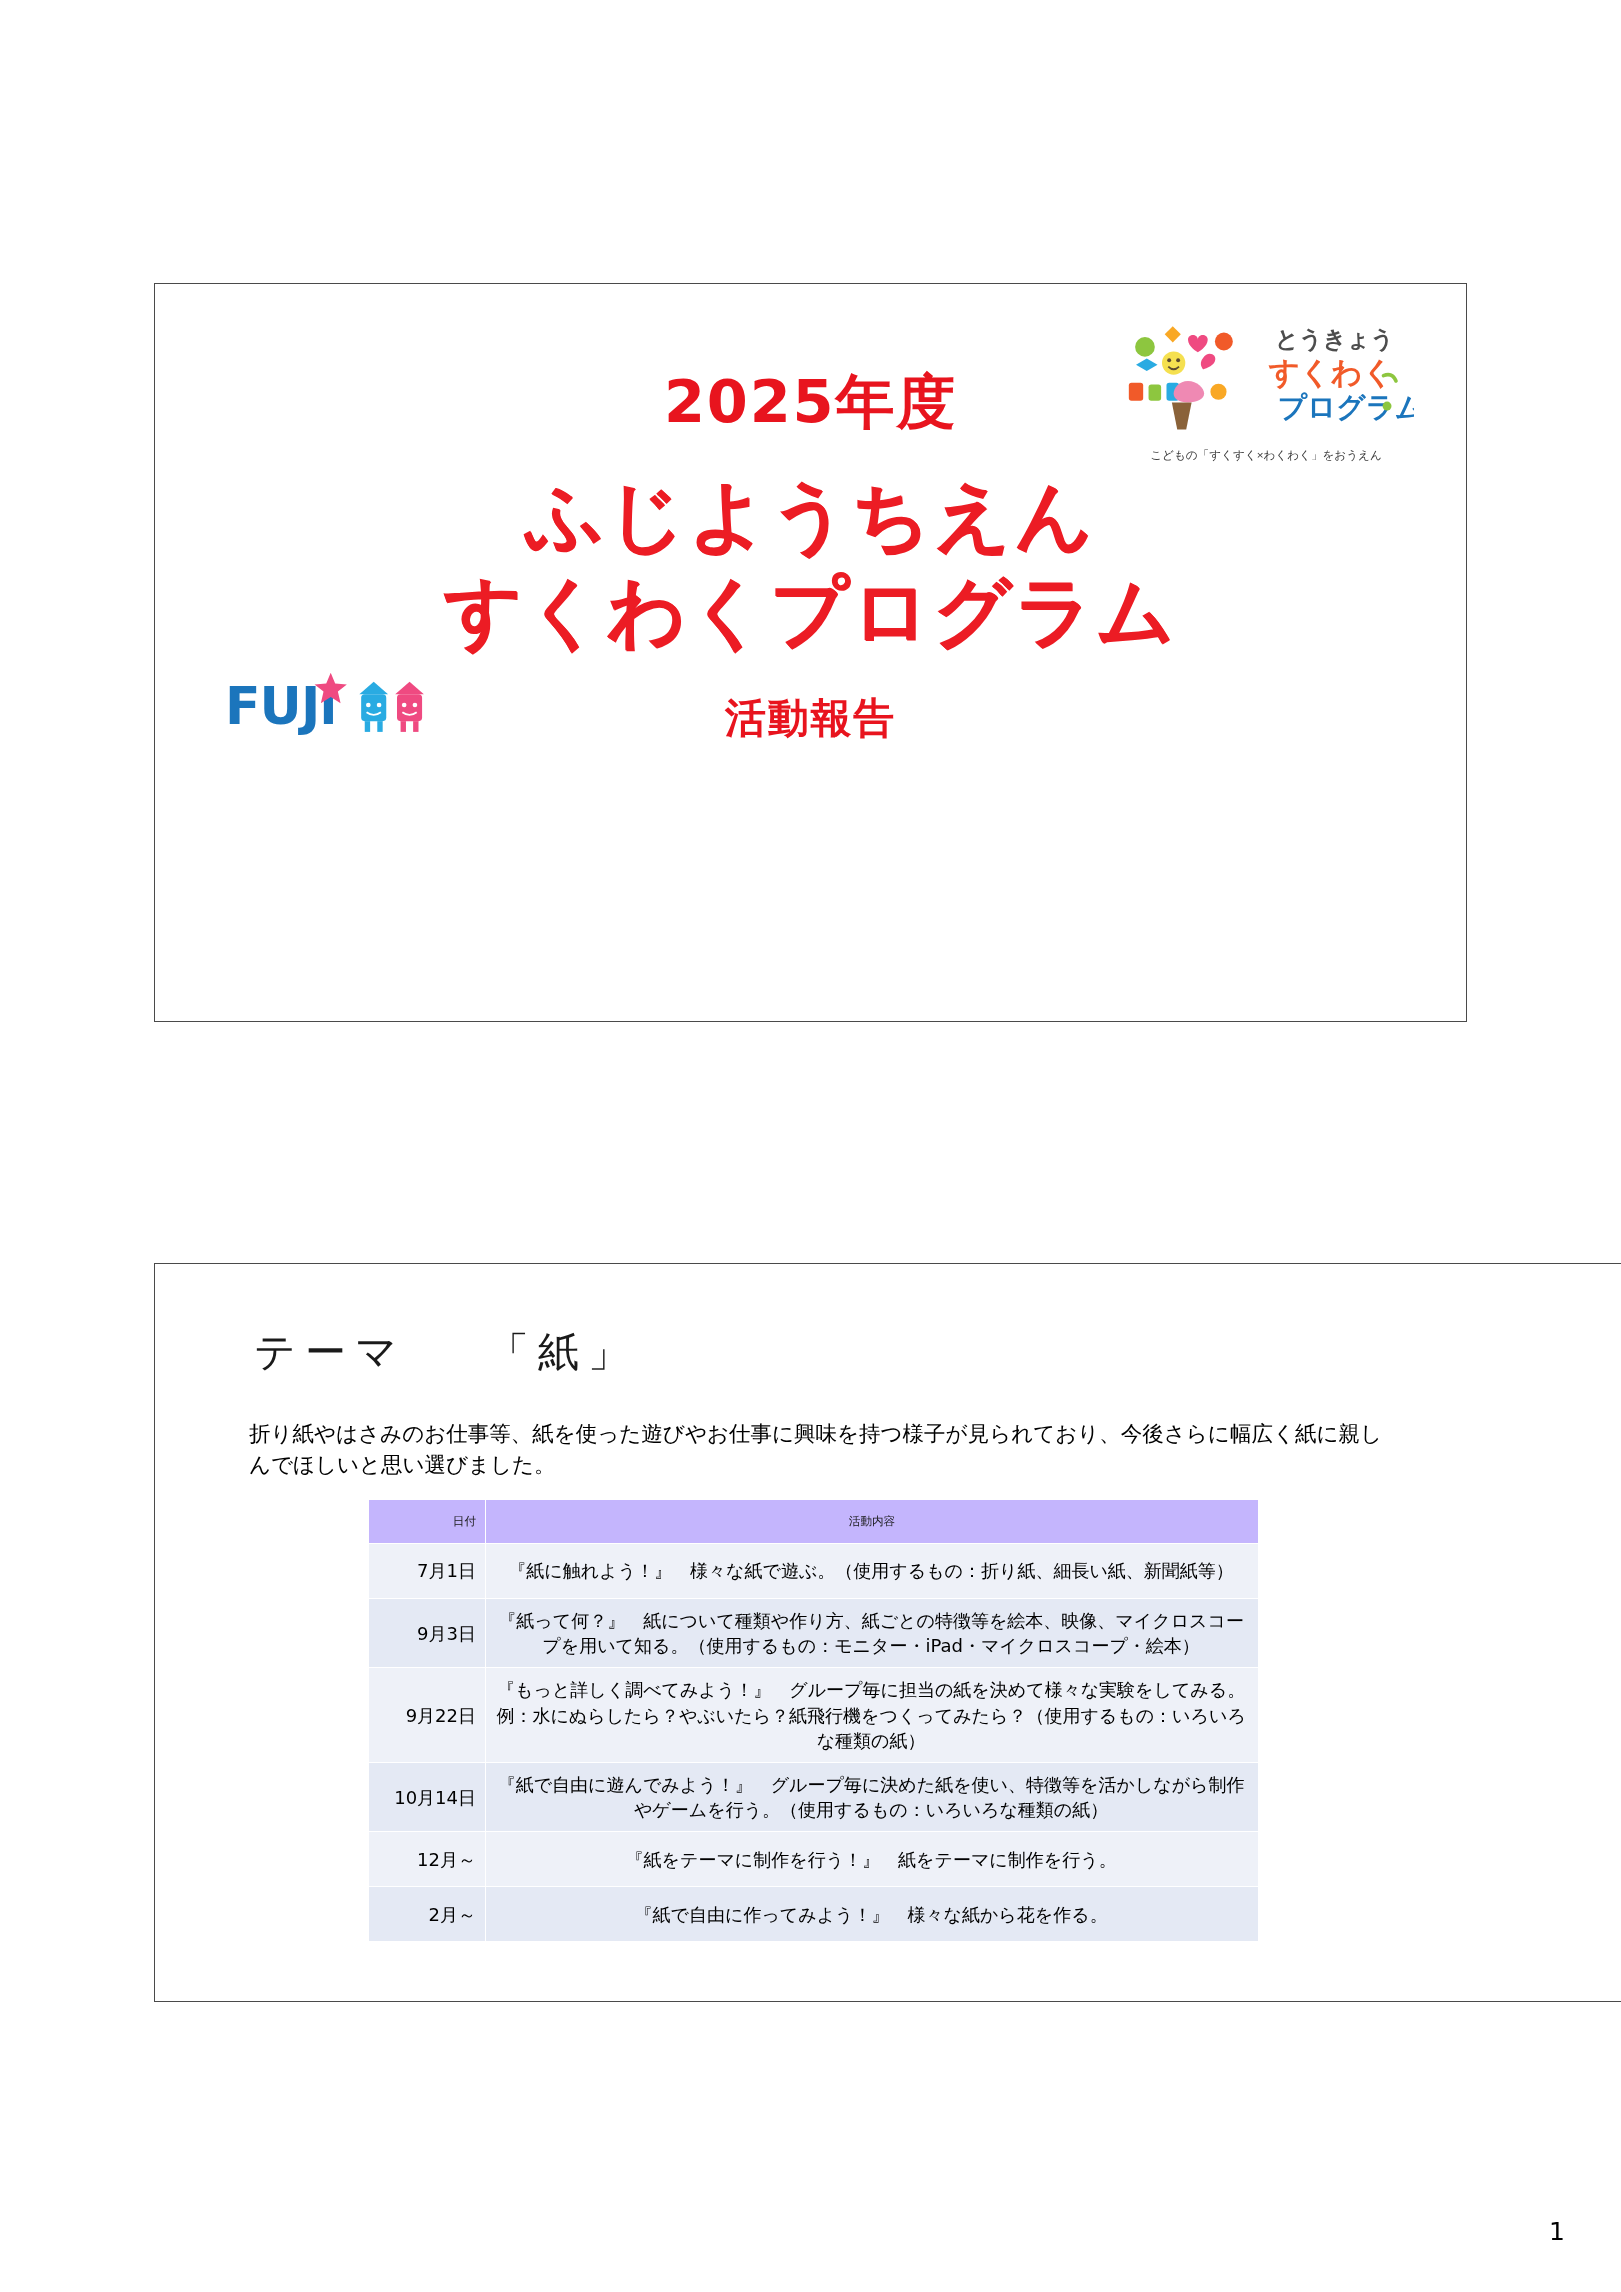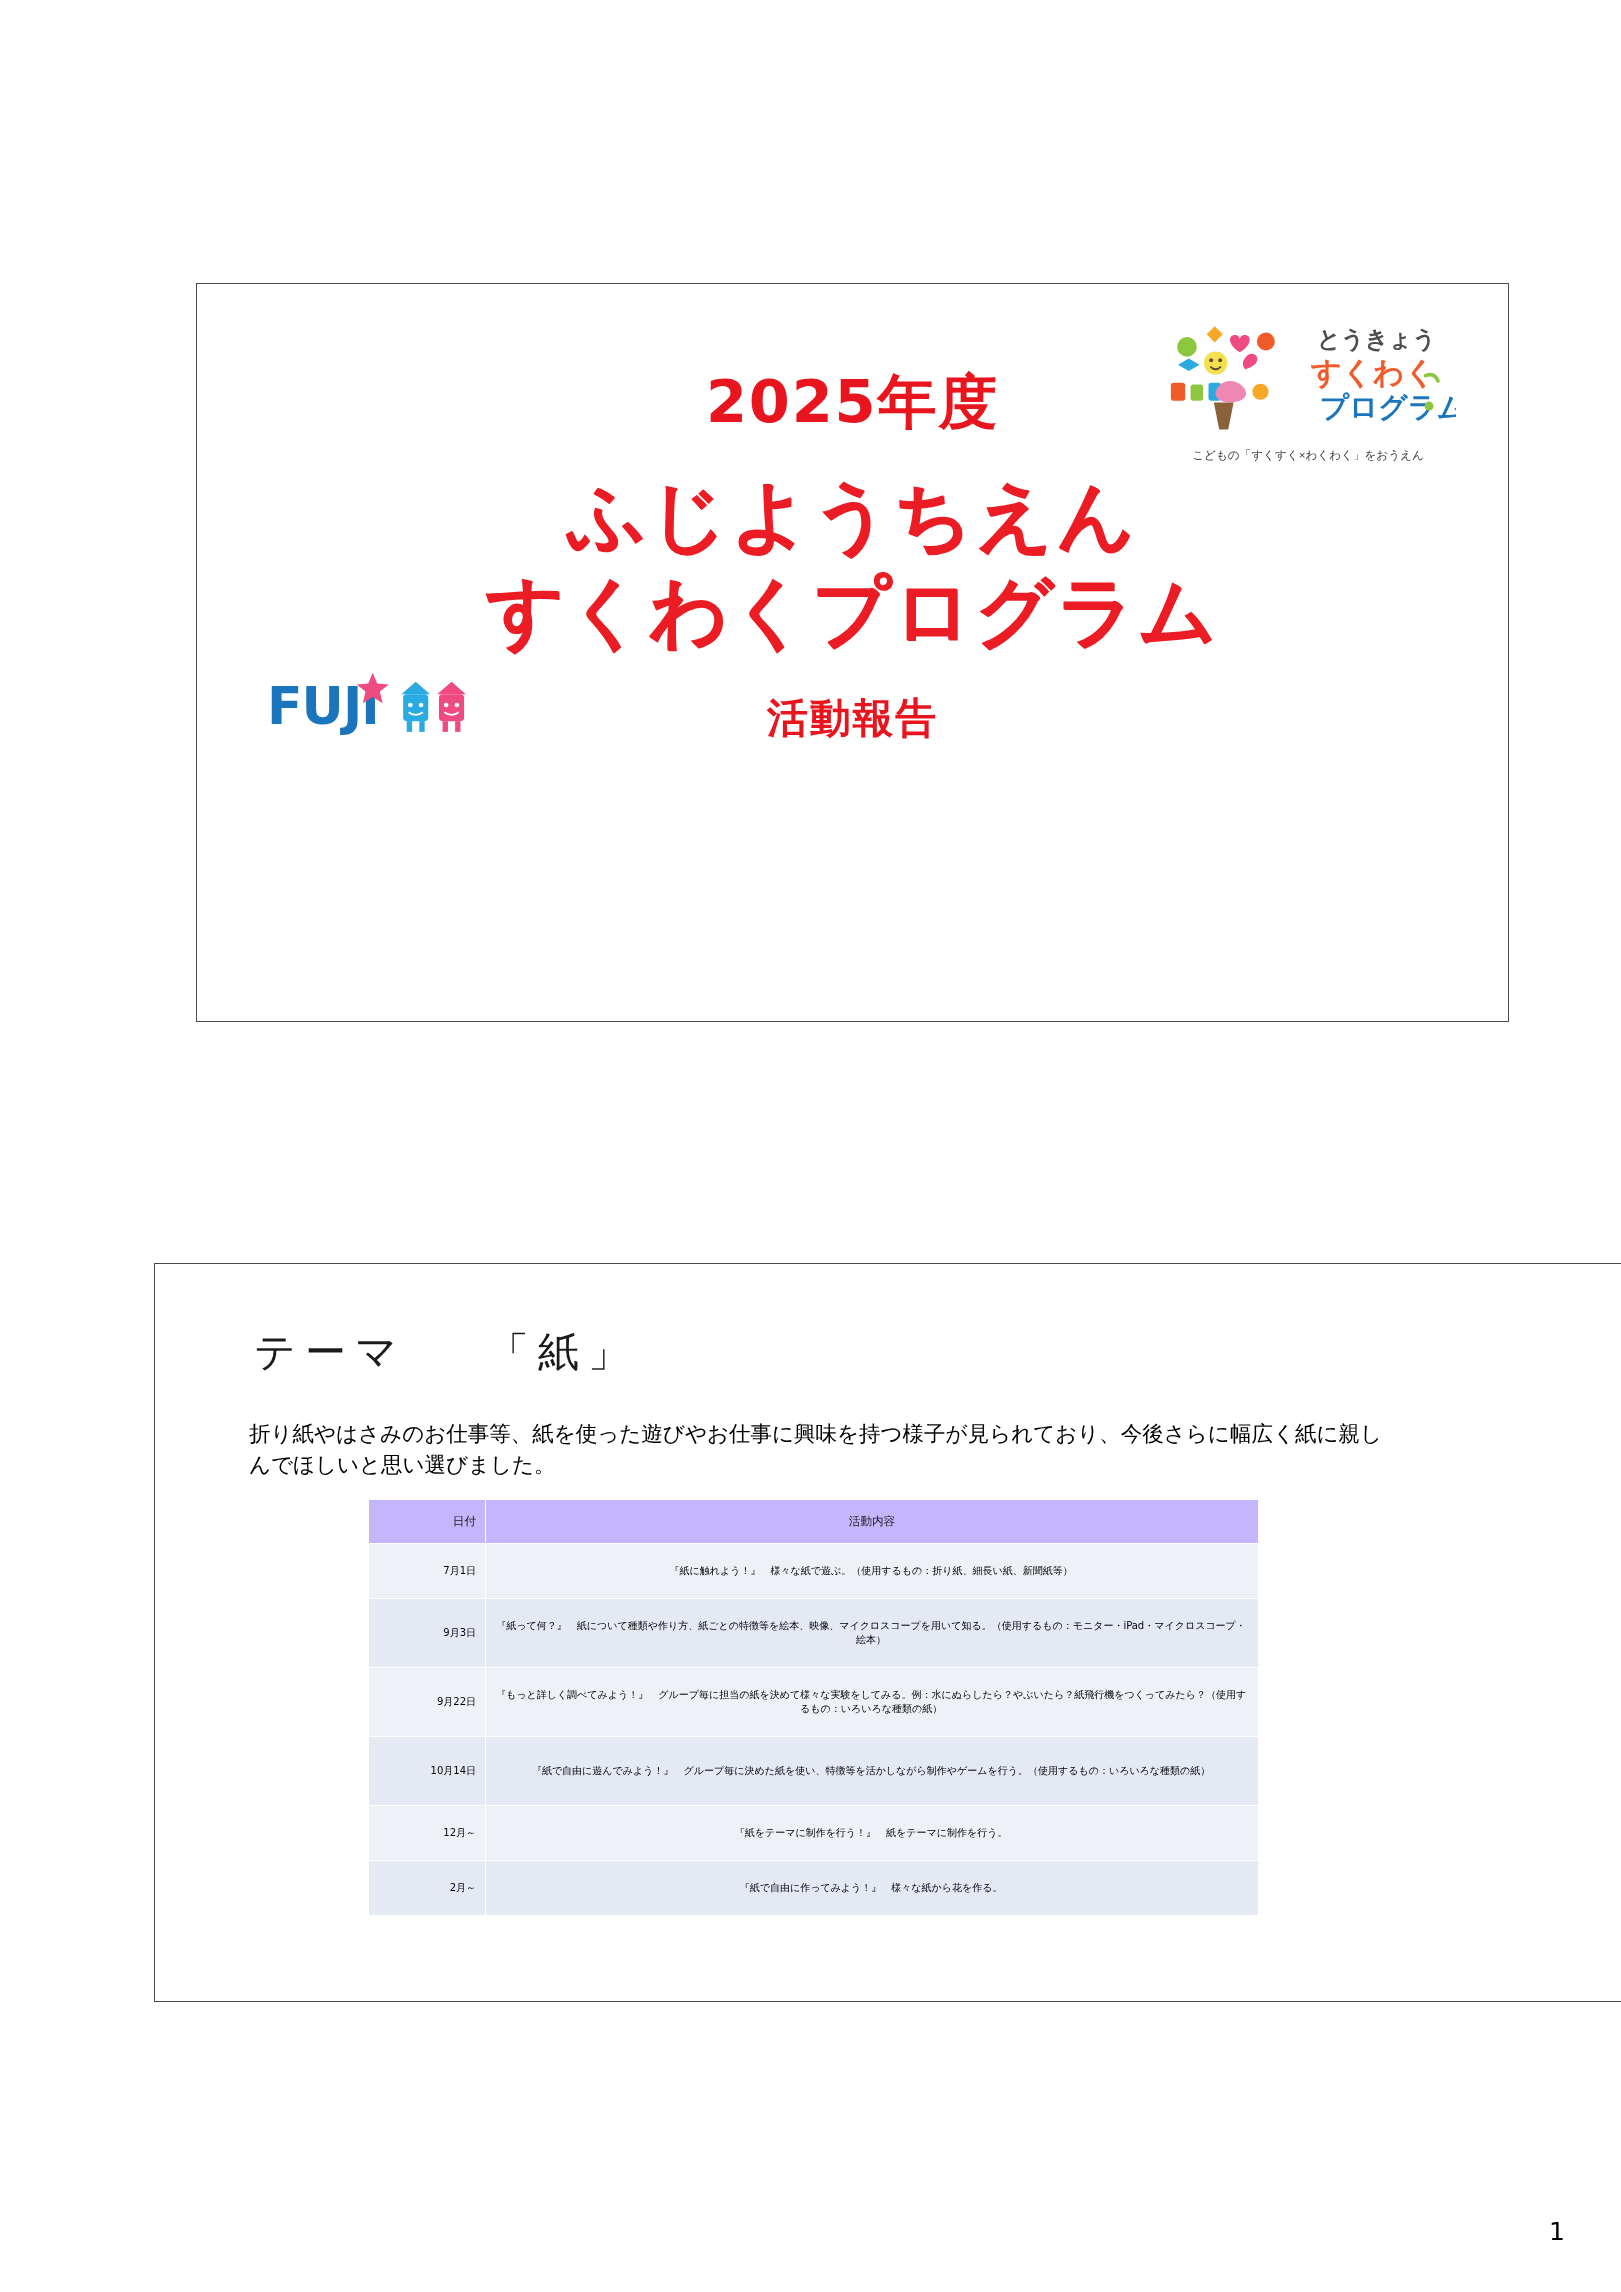--- a/index.html
+++ b/index.html
@@ -21,21 +21,20 @@
     position: absolute;
     background: #ffffff;
     border: 0.9px solid #4a4a4a;
     box-sizing: border-box;
   }
   #slide-1 {
     left: 154px;
     top: 283px;
     width: 1313px;
     height: 739px;
-    margin-left: 42px;
   }
   #slide-2 {
     left: 154px;
     top: 1263px;
     width: 1568px;
     height: 739px;
   }
 
   
   .title-year {
@@ -154,21 +153,21 @@
   table.activity th {
     background: #c4b5fd;
     color: #1a1a1a;
     font-size: 11.6px;
     font-weight: normal;
     padding: 14px 0;
     border: 0.9px solid #ffffff;
     text-align: center;
   }
   table.activity td {
-    font-size: 10px;
+    font-size: 18px;
     line-height: 1.4;
     border: 0.9px solid #ffffff;
     vertical-align: middle;
     padding: 9px 7.2px;
   }
   table.activity tr:nth-child(odd) td { background: #eef1f8; }
   table.activity tr:nth-child(even) td { background: #e4e9f4; }
   table.activity tr th:nth-child(1),
   table.activity td.date {
     width: 107px;

